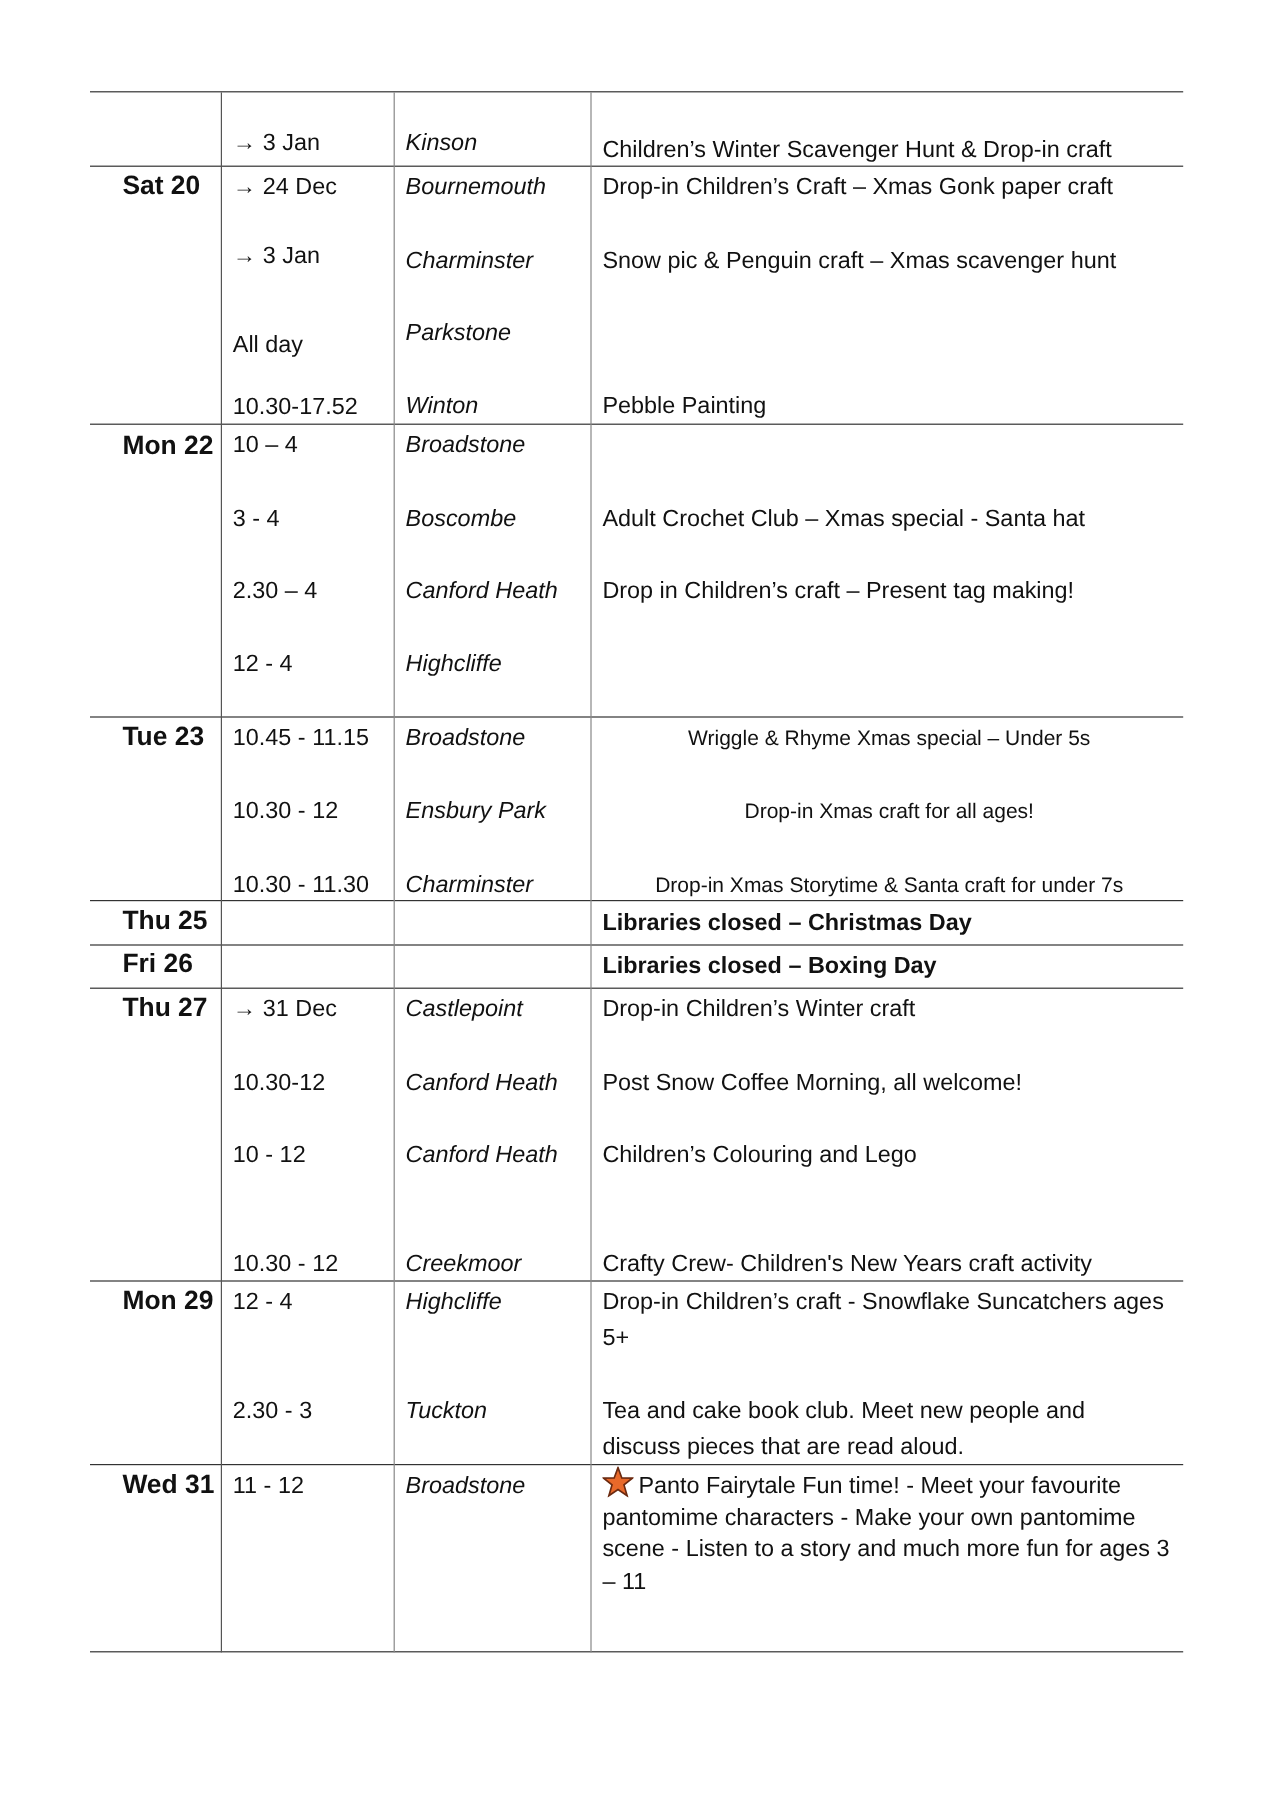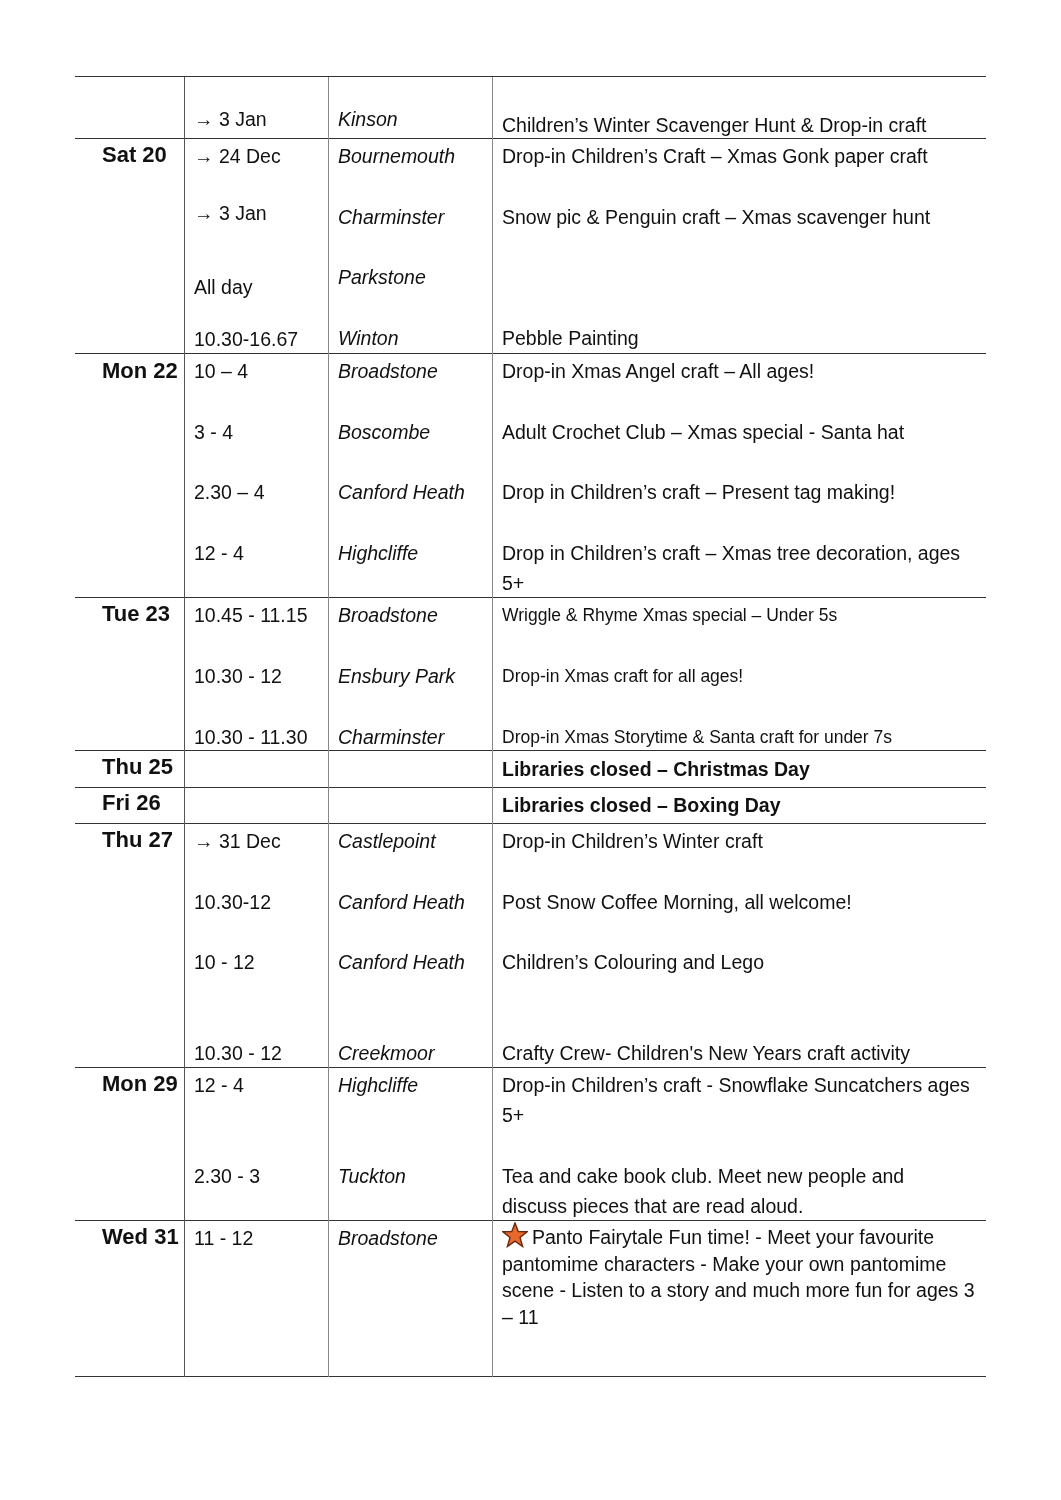--- a/index.html
+++ b/index.html
@@ -8,21 +8,21 @@
     font-family: "Liberation Sans", sans-serif; color: #111;
   }
   .page { position: absolute; left: 0; top: 0; width: 1061px; height: 1500px; }
   .hline { position: absolute; left: 75px; width: 911px; height: 0; border-top: 1.5px solid #333; }
   .vline { position: absolute; width: 0; top: 77px; height: 1300px; border-left: 1.5px solid #777; }
   .cell { position: absolute; font-size: 19.5px; line-height: 30px; white-space: nowrap; }
   .day { font-weight: bold; font-size: 22px; left: 102px; }
   .time { left: 194px; }
   .loc { left: 338px; font-style: italic; }
   .act { left: 502px; width: 478px; white-space: normal; }
-  .act.small { font-size: 17.5px; }
+  .act.small { font-size: 17.5px; text-align: center; }
   .act.bold { font-weight: bold; font-size: 19.5px; }
   .act.wrap { line-height: 30px; }
   .act.wrap-tight { line-height: 26.5px; }
   .star { display: inline-block; width: 26px; height: 26px; vertical-align: -4px; margin-right: 4px; }
 </style>
 </head>
 <body>
 
 <div class="page">
 
@@ -50,40 +50,38 @@
   <div class="cell loc" style="top:141px">Bournemouth</div>
   <div class="cell act" style="top:141px">Drop-in Children’s Craft – Xmas Gonk paper craft</div>
 
   <div class="cell time" style="top:198px">→ 3 Jan</div>
   <div class="cell loc" style="top:202px">Charminster</div>
   <div class="cell act" style="top:202px">Snow pic &amp; Penguin craft – Xmas scavenger hunt</div>
 
   <div class="cell time" style="top:272px">All day</div>
   <div class="cell loc" style="top:262px">Parkstone</div>
 
-  <div class="cell time" style="top:324px">10.30-16.67</div>
+  <div class="cell time" style="top:324px">10.30-17.52</div>
   <div class="cell loc" style="top:323px">Winton</div>
   <div class="cell act" style="top:323px">Pebble Painting</div>
 
   <div class="cell day" style="top:356px">Mon 22</div>
   <div class="cell time" style="top:356px">10 – 4</div>
   <div class="cell loc" style="top:356px">Broadstone</div>
-  <div class="cell act" style="top:356px">Drop-in Xmas Angel craft – All ages!</div>
 
   <div class="cell time" style="top:417px">3 - 4</div>
   <div class="cell loc" style="top:417px">Boscombe</div>
   <div class="cell act" style="top:417px">Adult Crochet Club – Xmas special - Santa hat</div>
 
   <div class="cell time" style="top:477px">2.30 – 4</div>
   <div class="cell loc" style="top:477px">Canford Heath</div>
   <div class="cell act" style="top:477px">Drop in Children’s craft – Present tag making!</div>
 
   <div class="cell time" style="top:538px">12 - 4</div>
   <div class="cell loc" style="top:538px">Highcliffe</div>
-  <div class="cell act wrap" style="top:538px">Drop in Children’s craft – Xmas tree decoration, ages 5+</div>
 
   <div class="cell day" style="top:599px">Tue 23</div>
   <div class="cell time" style="top:600px">10.45 - 11.15</div>
   <div class="cell loc" style="top:600px">Broadstone</div>
   <div class="cell act small" style="top:600px">Wriggle &amp; Rhyme Xmas special – Under 5s</div>
 
   <div class="cell time" style="top:661px">10.30 - 12</div>
   <div class="cell loc" style="top:661px">Ensbury Park</div>
   <div class="cell act small" style="top:661px">Drop-in Xmas craft for all ages!</div>
 

